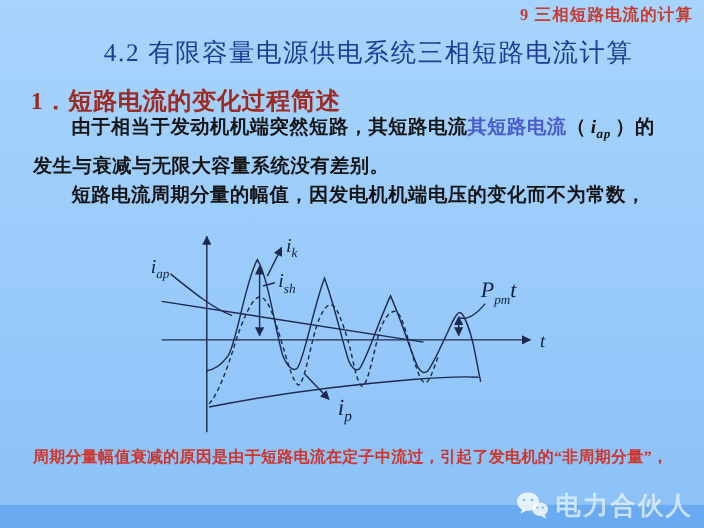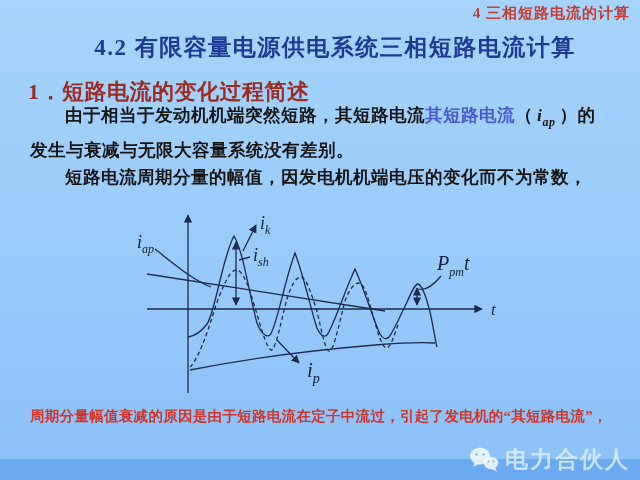--- a/index.html
+++ b/index.html
@@ -11,21 +11,21 @@
     font-family:"Liberation Serif", serif;
   }
   .chapter{
     position:absolute;top:4px;right:10px;
     font-size:15px;font-weight:bold;color:#c63c31;
     letter-spacing:1px;
   }
   .title{
     position:absolute;top:32px;left:30px;width:610px;
     text-align:center;
-    font-size:23px;font-weight:bold;color:#1e3a94;
+    font-size:23px;font-weight:normal;color:#1e3a94;
     letter-spacing:1.5px;
   }
   .section{
     position:absolute;top:77px;left:28px;
     font-size:22px;font-weight:bold;color:#9e2b22;
     letter-spacing:0.5px;
   }
   .bodyp{
     position:absolute;left:30px;width:600px;
     font-size:17.5px;font-weight:bold;color:#151515;
@@ -58,21 +58,21 @@
     color:rgba(232,243,255,0.75);
     font-size:23px;font-weight:bold;letter-spacing:2px;
     font-family:Liberation Sans, sans-serif;
   }
 </style>
 </head>
 <body>
 
 <div class="slide">
 
-  <div class="chapter">4 三相短路电流的计算</div>
+  <div class="chapter">9 三相短路电流的计算</div>
 
   <div class="title">4.2 有限容量电源供电系统三相短路电流计算</div>
 
   <div class="section">1．短路电流的变化过程简述</div>
 
   <div class="bodyp p1"><span>由于相当于发动机机端突然短路，其短路电流</span><span class="hl">其短路电流</span><span>（</span><span class="math"><span>i</span><sub>ap</sub></span><span>）的</span><br><span>发生与衰减与无限大容量系统没有差别。</span></div>
 
   <div class="bodyp p2"><span>短路电流周期分量的幅值，因发电机机端电压的变化而不为常数，</span><br></div>
 
   <svg class="diagram" viewBox="0 0 390 202">
@@ -99,21 +99,21 @@
     <g class="mlabel">
       <text x="125" y="26" font-size="18"><tspan>i</tspan><tspan dy="5" font-size="12">k</tspan></text>
       <text x="118" y="58" font-size="18"><tspan>i</tspan><tspan dy="5" font-size="12">sh</tspan></text>
       <text x="2" y="45" font-size="18"><tspan>i</tspan><tspan dy="5" font-size="12">ap</tspan></text>
       <text x="172" y="174" font-size="21"><tspan>i</tspan><tspan dy="6" font-size="14">p</tspan></text>
       <text x="302" y="67" font-size="20"><tspan>P</tspan><tspan dy="6" font-size="12">pm</tspan><tspan dy="-6" font-size="20">t</tspan></text>
       <text x="356" y="112" font-size="17"><tspan>t</tspan></text>
     </g>
   </svg>
 
-  <div class="footnote"><span>周期分量幅值衰减的原因是由于短路电流在定子中流过，引起了发电机的“其短路电流”，</span><br></div>
+  <div class="footnote"><span>周期分量幅值衰减的原因是由于短路电流在定子中流过，引起了发电机的“非周期分量”，</span><br></div>
 
   <div class="band"></div>
 
   <div class="watermark">
     <svg width="30" height="27" viewBox="0 0 30 27">
       <ellipse cx="11" cy="10" rx="10" ry="8.6" fill="rgba(250,253,255,0.82)"></ellipse>
       <path d="M6,16 L4,21 L10,18 z" fill="rgba(250,253,255,0.82)"></path>
       <circle cx="7.5" cy="8.5" r="1.2" fill="#7ab4f2"></circle>
       <circle cx="14.5" cy="8.5" r="1.2" fill="#7ab4f2"></circle>
       <ellipse cx="22" cy="17" rx="7.2" ry="6.2" fill="rgba(250,253,255,0.82)"></ellipse>

